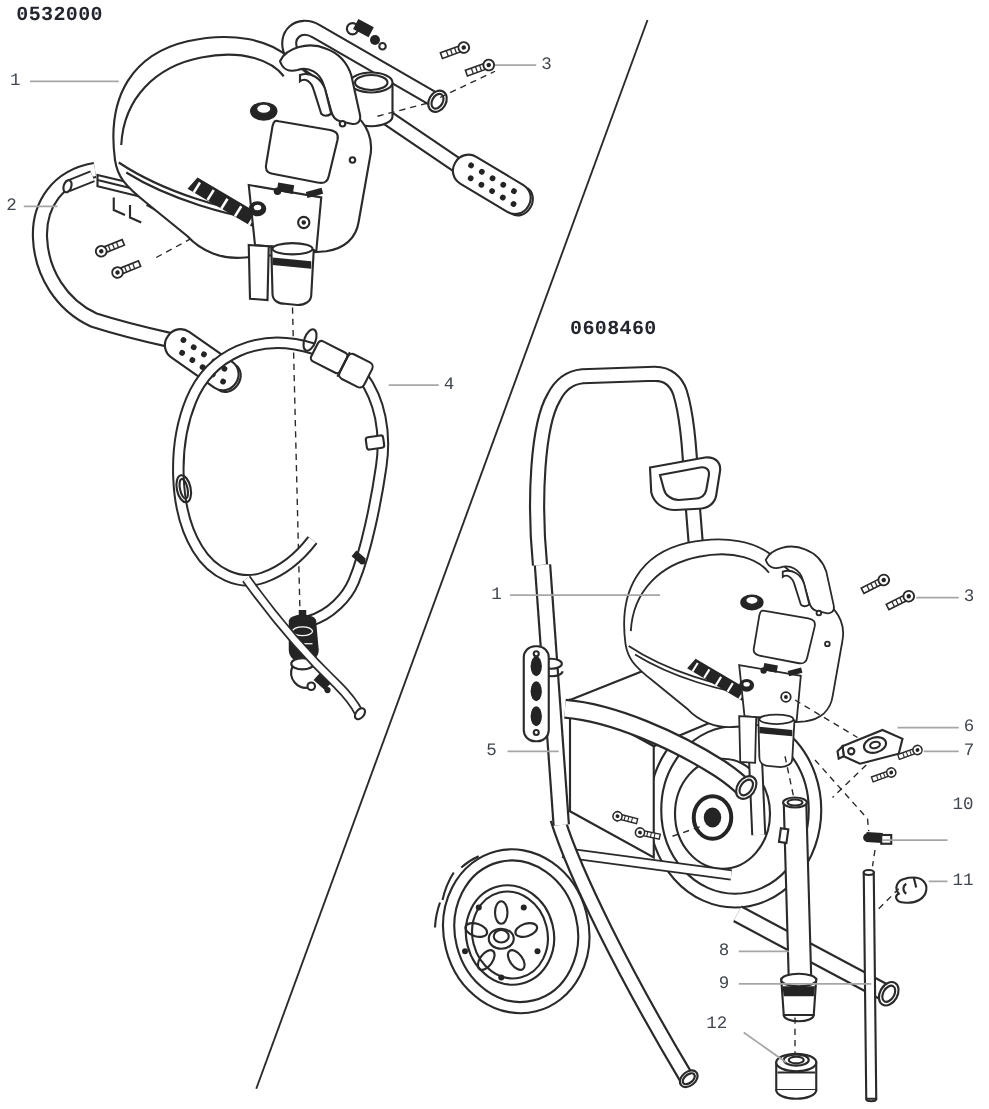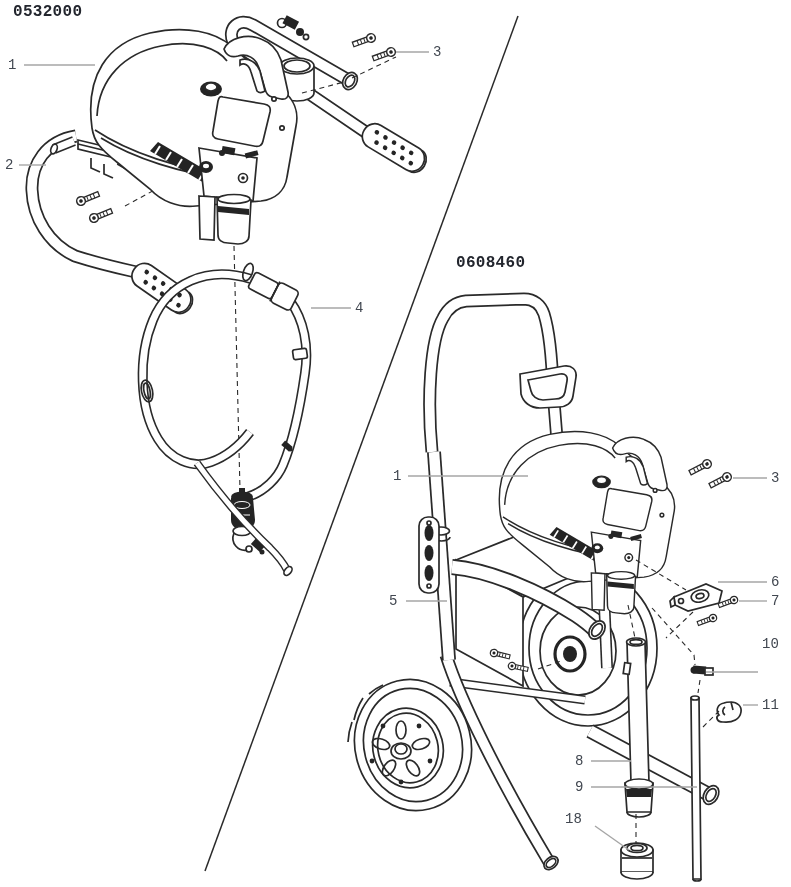--- a/index.html
+++ b/index.html
@@ -362,15 +362,15 @@
 
 <div class="callout" style="left:393px;top:468px;">1</div>
 <div class="callout" style="left:771px;top:470px;">3</div>
 <div class="callout" style="left:389px;top:593px;">5</div>
 <div class="callout" style="left:771px;top:574px;">6</div>
 <div class="callout" style="left:771px;top:593px;">7</div>
 <div class="callout" style="left:575px;top:753px;">8</div>
 <div class="callout" style="left:575px;top:779px;">9</div>
 <div class="callout" style="left:762px;top:636px;">10</div>
 <div class="callout" style="left:762px;top:697px;">11</div>
-<div class="callout" style="left:565px;top:811px;">18</div>
+<div class="callout" style="left:565px;top:811px;">12</div>
 
 </div>
 
 </body></html>

